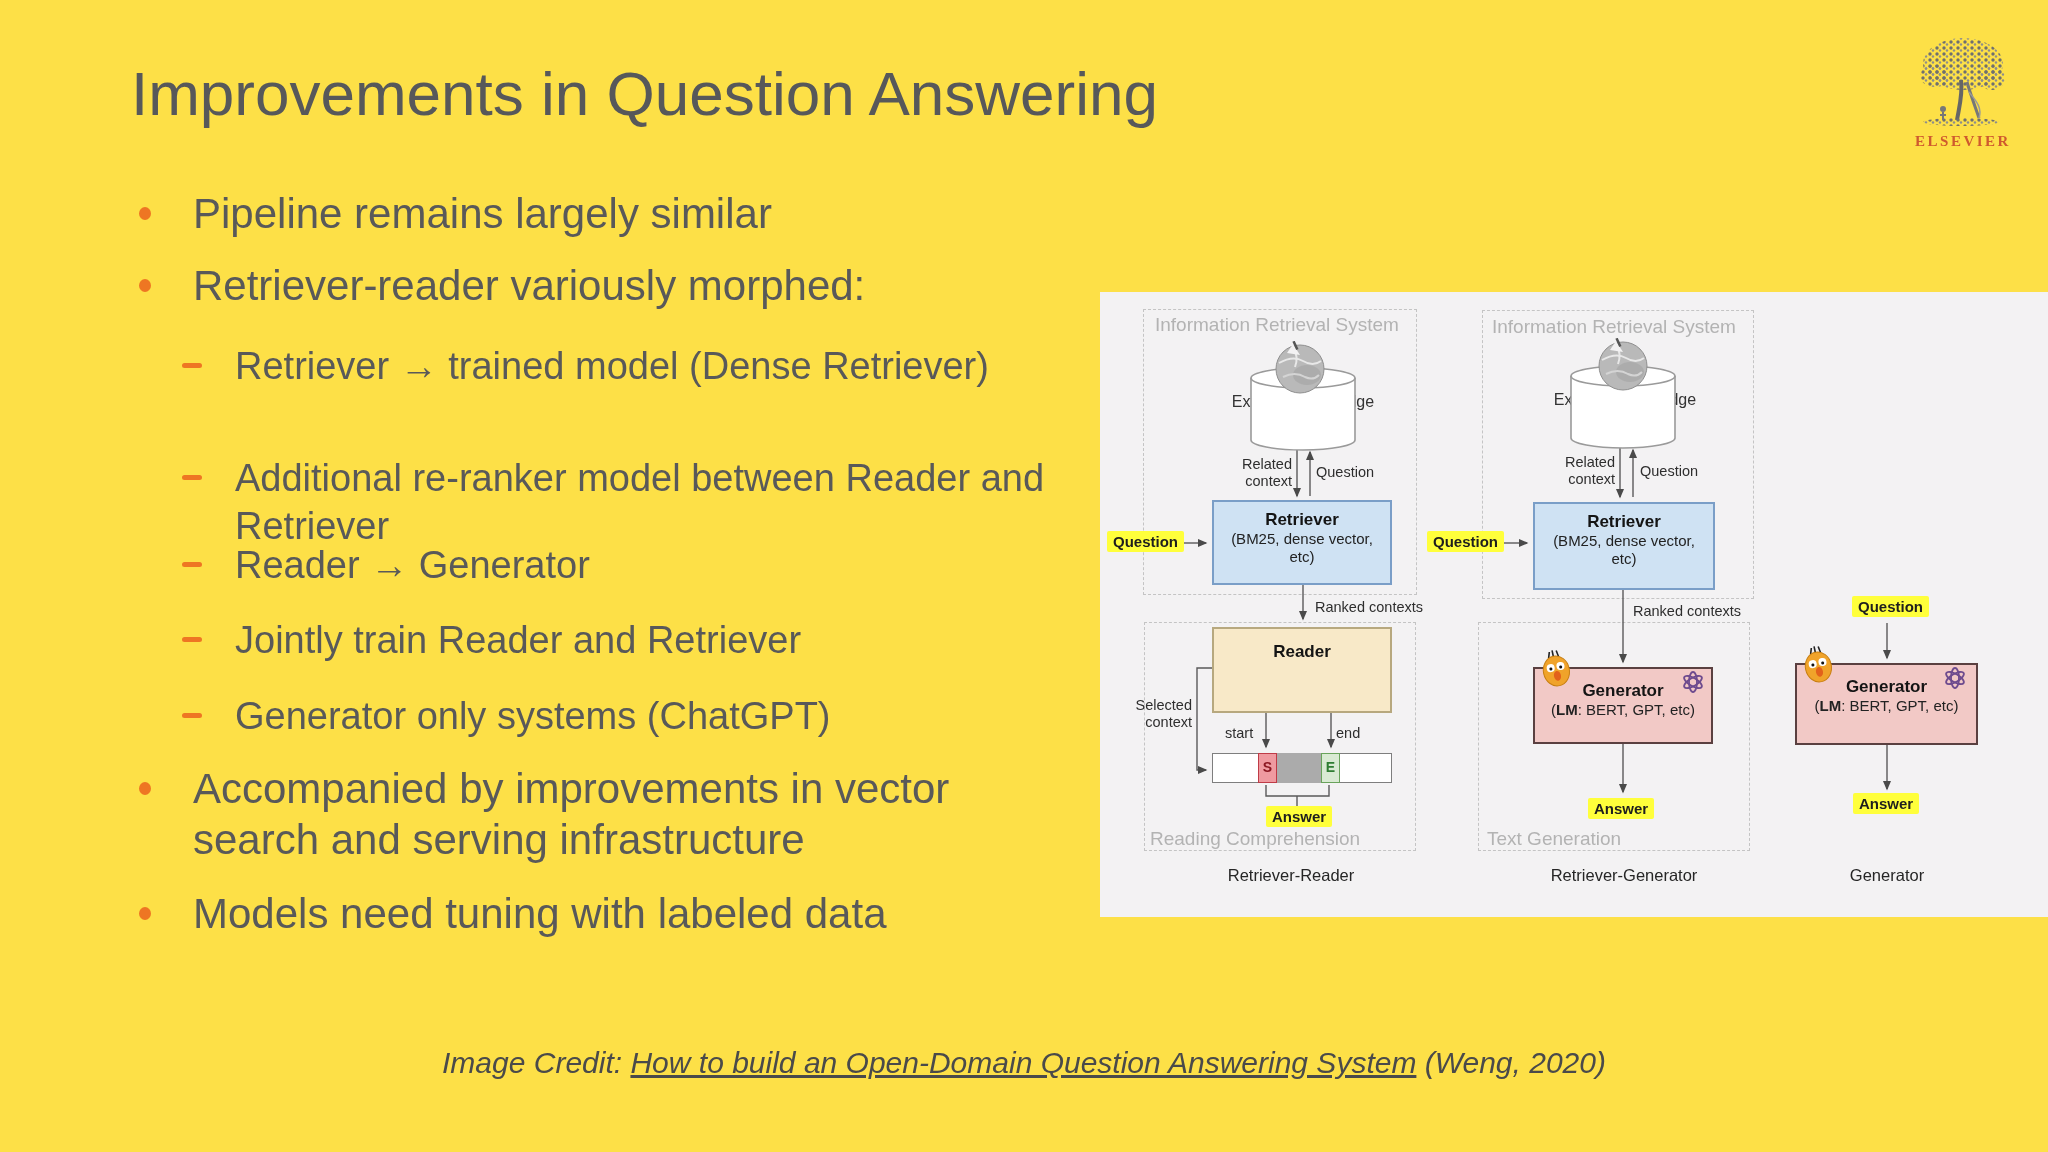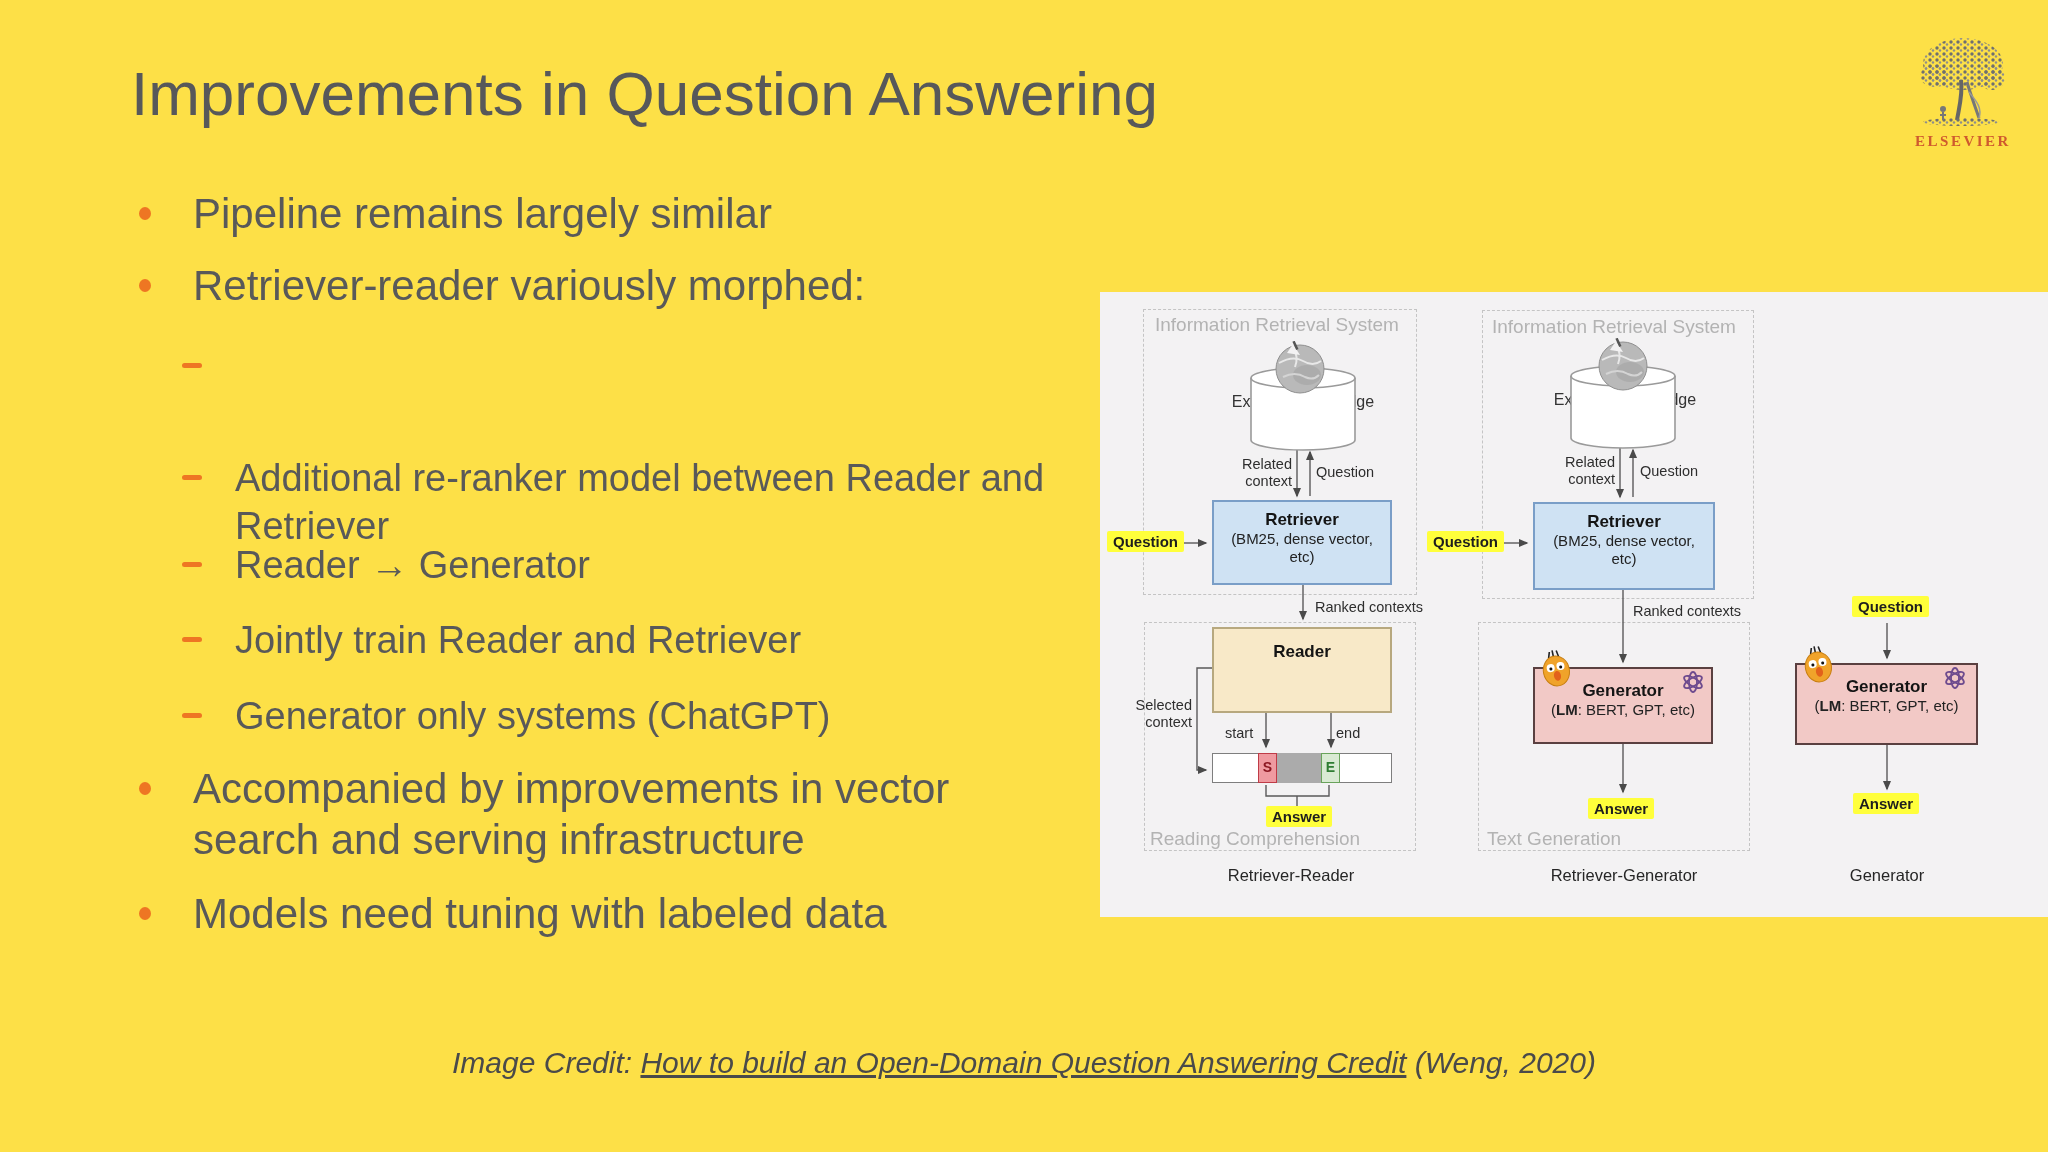--- a/index.html
+++ b/index.html
@@ -73,21 +73,21 @@
       <ellipse cx="54" cy="88" rx="38" ry="4" fill="url(#dots)"></ellipse>
       <circle cx="36" cy="75" r="3" fill="#777"></circle>
       <path d="M36 78 L36 86 M33 81 L39 81" stroke="#777" stroke-width="2"></path>
     </svg>
     <div class="wordmark">ELSEVIER</div>
   </div>
 
   <div id="bullets">
       <div class="b lvl1" style="top: 188px;"><span class="mk"></span><span>Pipeline remains largely similar</span></div>
       <div class="b lvl1" style="top: 260px;"><span class="mk"></span><span>Retriever-reader variously morphed:</span></div>
-      <div class="b lvl2" style="top: 342px;"><span class="mk"></span></div>
+      <div class="b lvl2" style="top: 342px;"><span class="mk"></span><span>Retriever → trained model (Dense Retriever)</span></div>
       <div class="b lvl2" style="top: 416px; margin-top: 38px;"><span class="mk"></span><span>Additional re-ranker model between Reader and Retriever</span></div>
       <div class="b lvl2" style="top: 541px;"><span class="mk"></span><span>Reader → Generator</span></div>
       <div class="b lvl2" style="top: 616px;"><span class="mk"></span><span>Jointly train Reader and Retriever</span></div>
       <div class="b lvl2" style="top: 692px;"><span class="mk"></span><span>Generator only systems (ChatGPT)</span></div>
       <div class="b lvl1" style="top: 763px;"><span class="mk"></span><span>Accompanied by improvements in vector search and serving infrastructure</span></div>
       <div class="b lvl1" style="top: 888px;"><span class="mk"></span><span>Models need tuning with labeled data</span></div>
     </div>
 
   <div id="figure">
 
@@ -238,15 +238,15 @@
         <line x1="398" y1="251" x2="427" y2="251" marker-end="url(#m)"></line>
         <line x1="523" y1="298" x2="523" y2="370" marker-end="url(#m)"></line>
         <line x1="523" y1="452" x2="523" y2="500" marker-end="url(#m)"></line>
         <line x1="787" y1="331" x2="787" y2="366" marker-end="url(#m)"></line>
         <line x1="787" y1="453" x2="787" y2="497" marker-end="url(#m)"></line>
       </g>
     </svg>
   </div>
 
   <div id="credit">
-    <span>Image Credit: </span><span class="link">How to build an Open-Domain Question Answering Credit</span><span> (Weng, 2020)</span>
+    <span>Image Credit: </span><span class="link">How to build an Open-Domain Question Answering System</span><span> (Weng, 2020)</span>
   </div>
 </div>
 
 </body></html>

